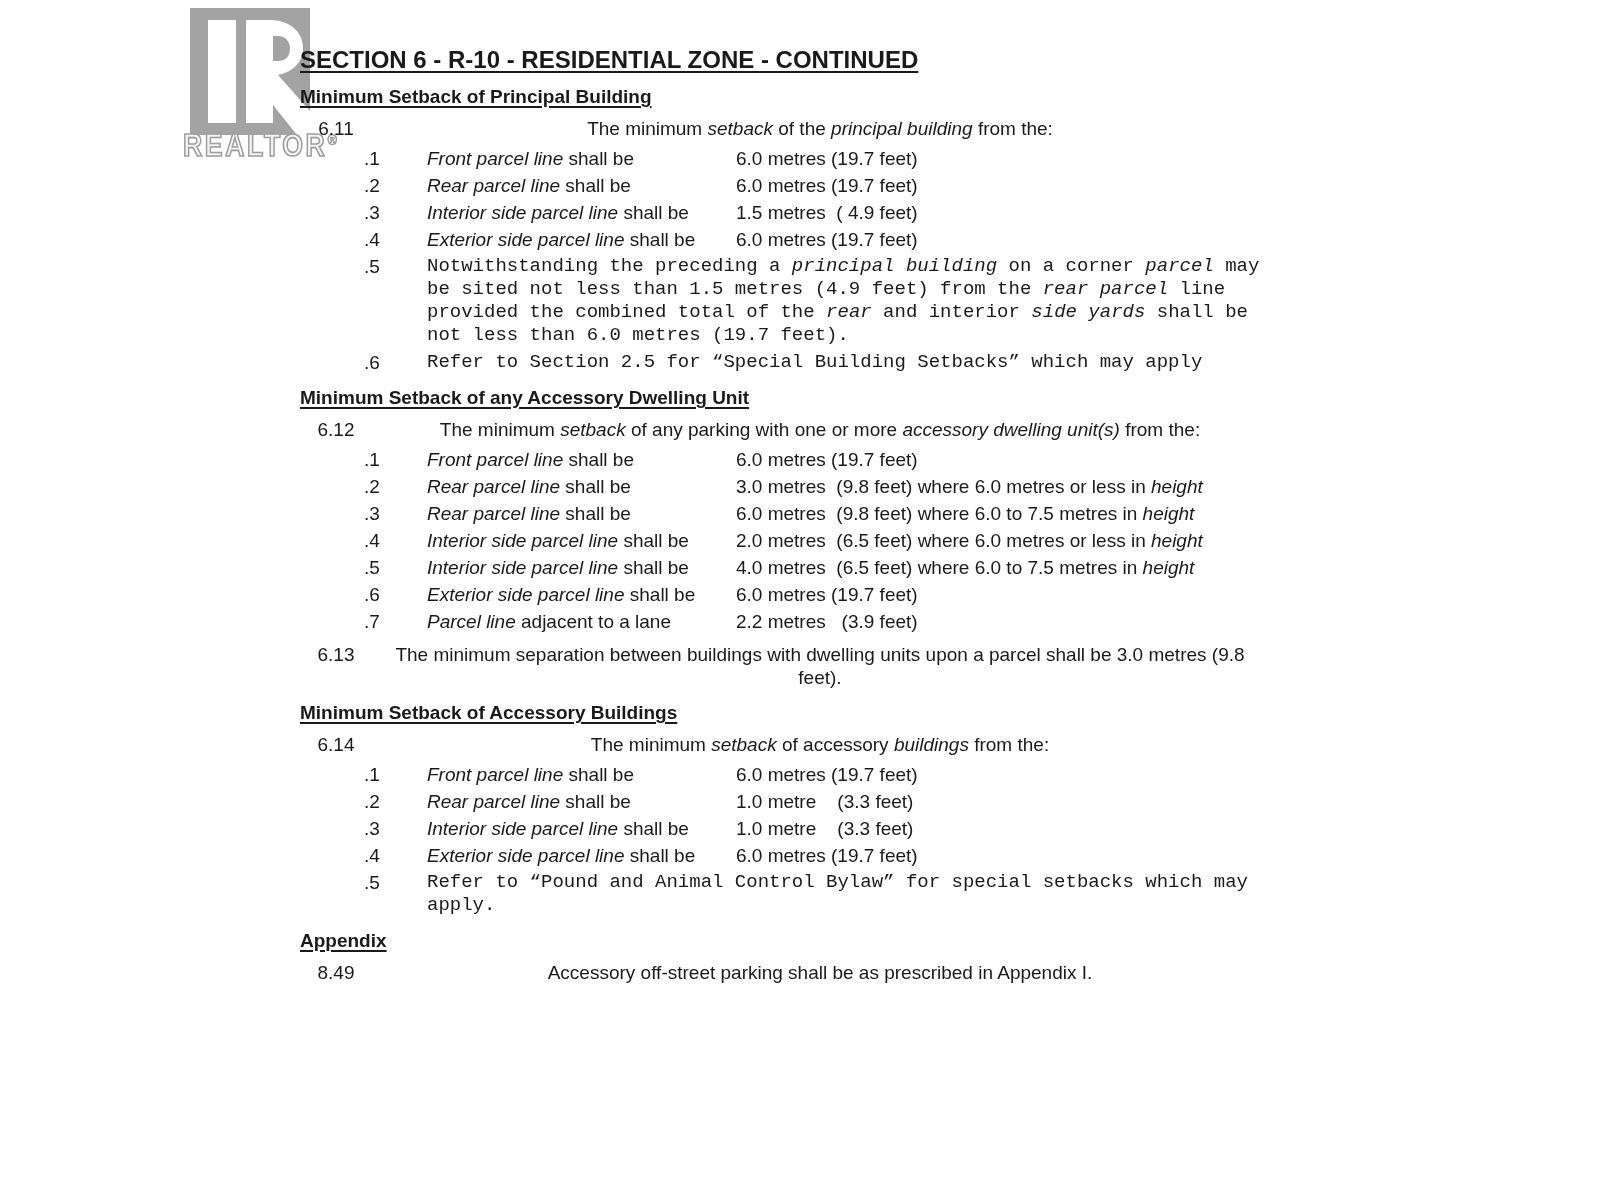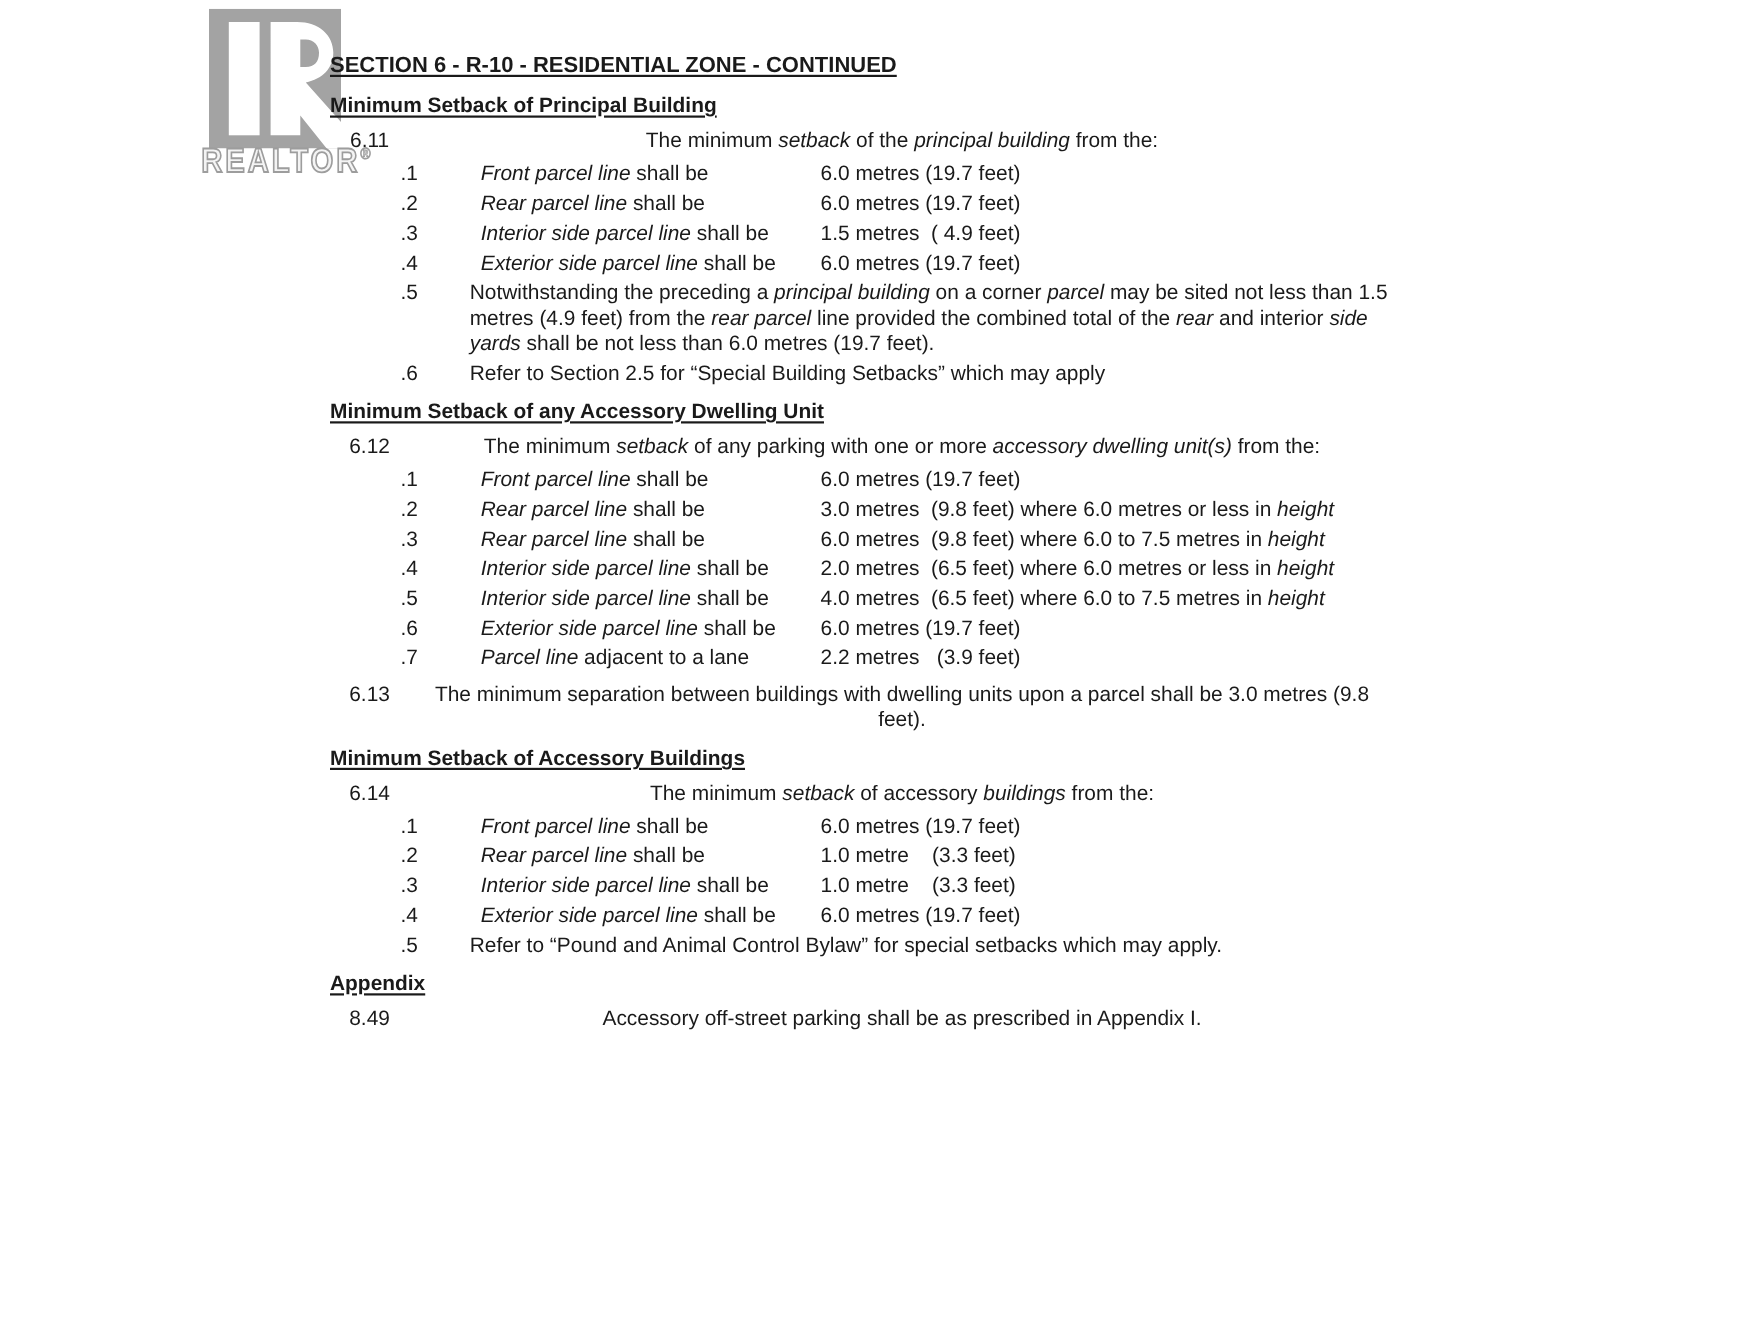--- a/index.html
+++ b/index.html
@@ -30,38 +30,38 @@
     font-size:15px;vertical-align:super;letter-spacing:0;
     -webkit-text-stroke:0.8px var(--logo-text);
   }
 
   
   .content{
     position:absolute;left:300px;top:48px;width:968px;z-index:1;
     font-size:19px;line-height:23px;
   }
   .doc-title{
-    font-size:20px;font-weight:bold;
+    font-size:24px;font-weight:bold;
     text-decoration:underline;text-decoration-thickness:2px;text-underline-offset:3px;
     margin:0 0 14px 0;
   }
   .heading{
     font-size:19px;font-weight:bold;
     text-decoration:underline;text-decoration-thickness:2px;text-underline-offset:3px;
     margin:12px 0 9px 0;
   }
   .clause{display:flex;margin:0 0 7px 0;text-align:center;}
   .cnum{flex:0 0 72px;}
   .ctext{flex:1;}
   .items{margin:0 0 10px 64px;}
   .item{display:flex;margin:0 0 4px 0;}
   .inum{flex:0 0 63px;}
-  .ilabel{flex:0 0 309px;white-space:pre-wrap;margin-left:10px;}
+  .ilabel{flex:0 0 309px;white-space:pre-wrap;}
   .ivalue{flex:1;white-space:pre-wrap;}
-  .ipara{flex:1;}
+  .ipara{flex:1;font-family:Liberation Mono, monospace;}
   .it{font-style:italic;}
 </style>
 </head>
 <body>
 
 <div class="page">
 
   <div class="logo-block">
     <svg class="logo-square" width="120" height="127" viewBox="0 0 120 127" aria-hidden="true">
       <rect x="0" y="0" width="120" height="127" fill="var(--logo-gray)"></rect>

